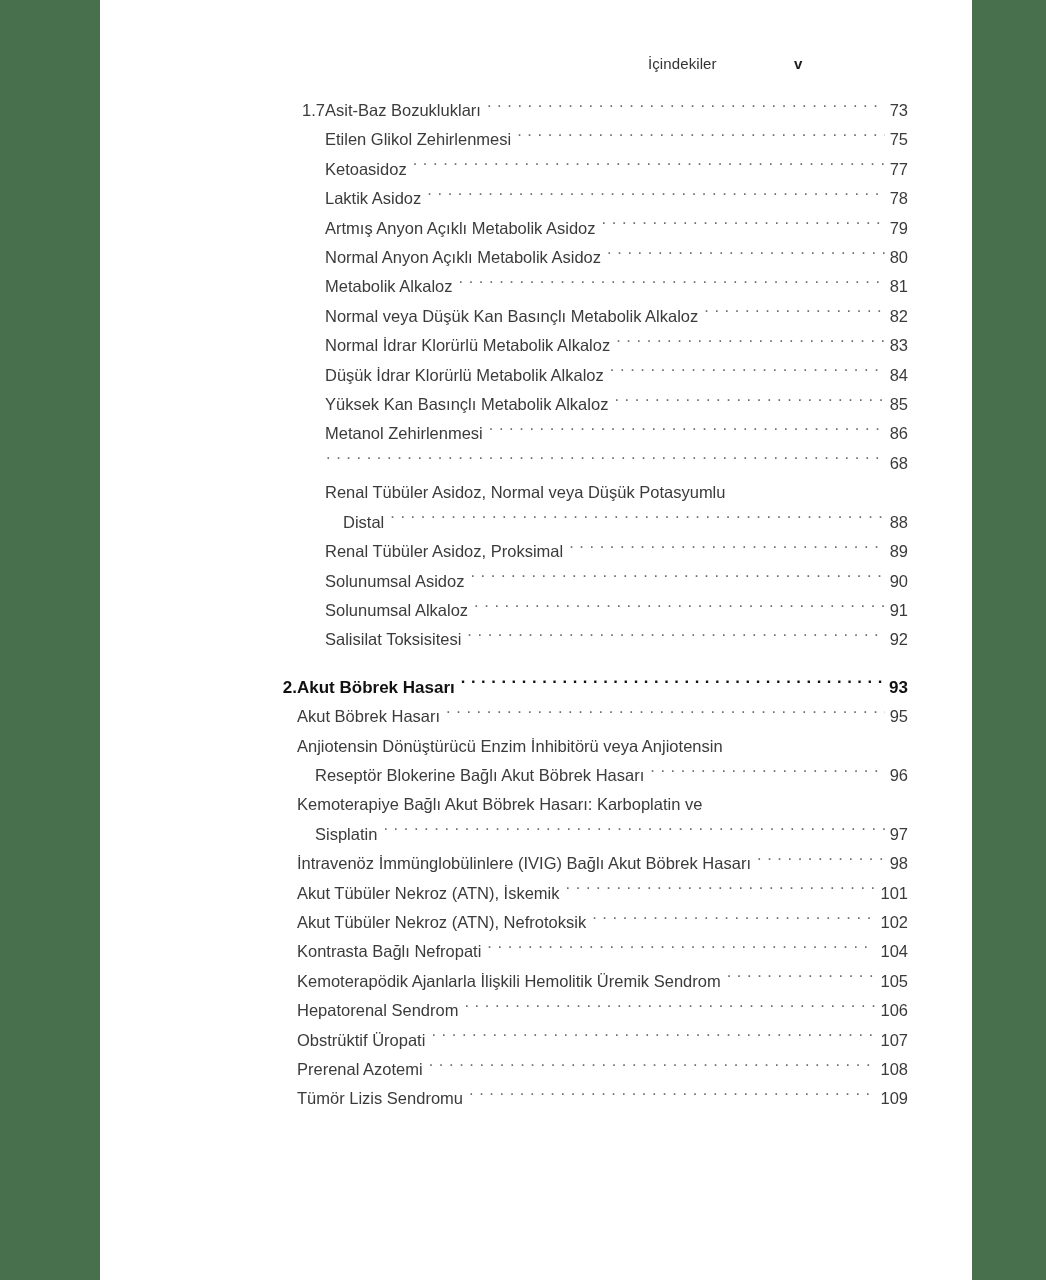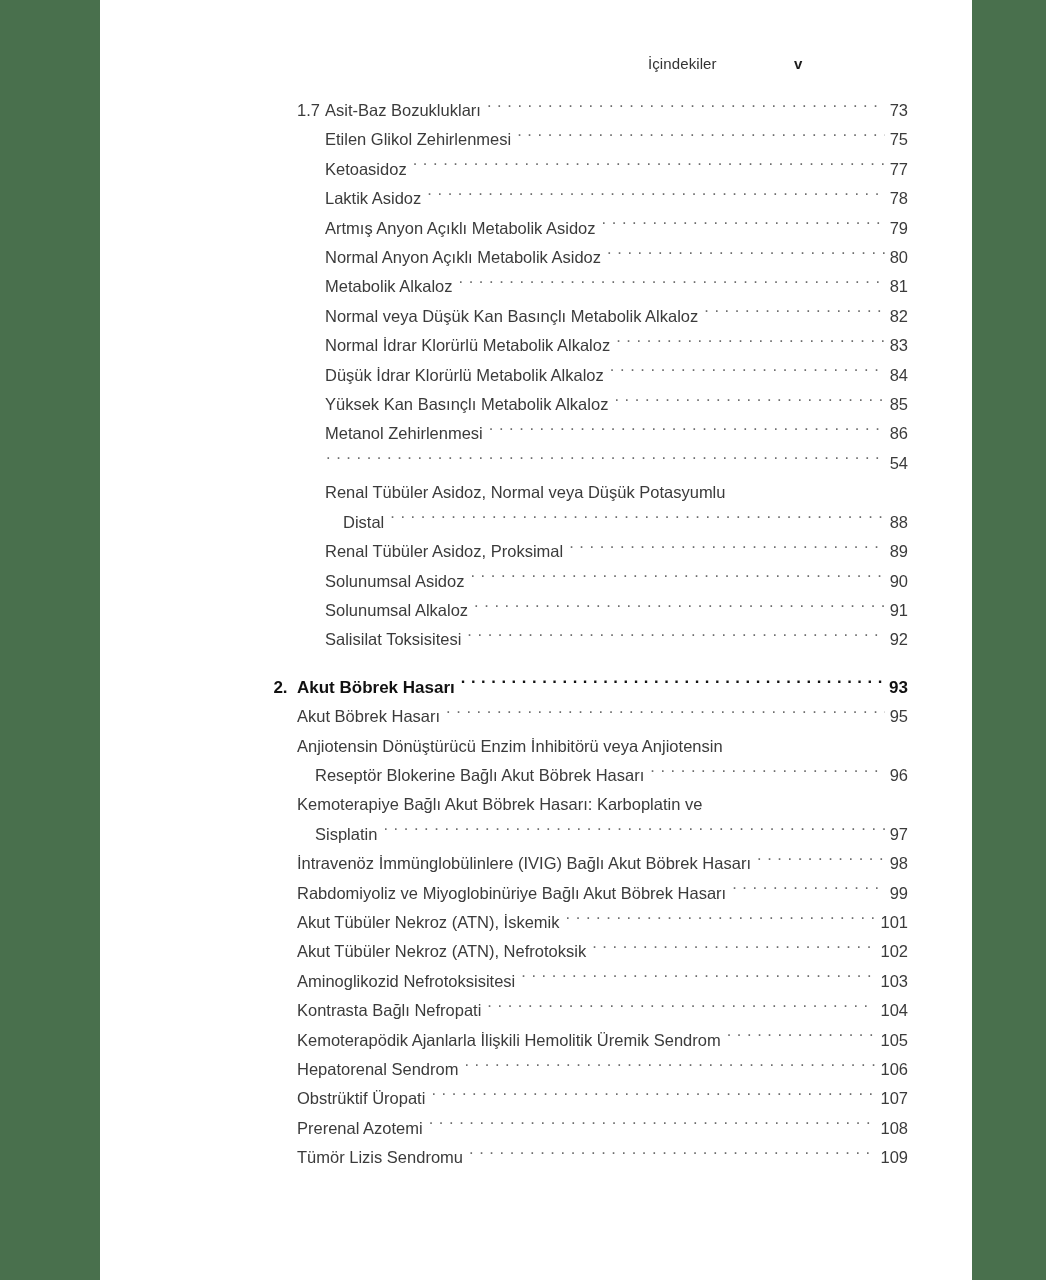--- a/index.html
+++ b/index.html
@@ -77,21 +77,21 @@
     padding-right: 38px;
     color: #3b3b3b;
     font-size: 16.5px;
     line-height: 29.4px;
     white-space: nowrap;
   }
 
   
   .entry .num {
     flex: 0 0 auto;
-    text-align: center;
+    text-align: right;
   }
 
   .entry .label {
     flex: 0 0 auto;
     padding-right: 5px;
   }
 
   .entry .leader {
     flex: 1 1 auto;
     overflow: hidden;
@@ -216,21 +216,21 @@
         <span class="leader"></span>
         <span class="pg">85</span>
       </div>
       <div class="entry lvl-sub">
         <span class="label">Metanol Zehirlenmesi</span>
         <span class="leader"></span>
         <span class="pg">86</span>
       </div>
       <div class="entry lvl-sub">
         <span class="leader"></span>
-        <span class="pg">54</span>
+        <span class="pg">68</span>
       </div>
       <div class="entry lvl-sub nowrap-cont">
         <span class="label">Renal Tübüler Asidoz, Normal veya Düşük Potasyumlu</span>
         <span class="leader"></span>
         <span class="pg"></span>
       </div>
       <div class="entry lvl-sub-c">
         <span class="label">Distal</span>
         <span class="leader"></span>
         <span class="pg">88</span>
@@ -285,40 +285,30 @@
         <span class="label">Sisplatin</span>
         <span class="leader"></span>
         <span class="pg">97</span>
       </div>
       <div class="entry lvl-chap-sub">
         <span class="label">İntravenöz İmmünglobülinlere (IVIG) Bağlı Akut Böbrek Hasarı</span>
         <span class="leader"></span>
         <span class="pg">98</span>
       </div>
       <div class="entry lvl-chap-sub">
-        <span class="label">Rabdomiyoliz ve Miyoglobinüriye Bağlı Akut Böbrek Hasarı</span>
-        <span class="leader"></span>
-        <span class="pg">99</span>
-      </div>
-      <div class="entry lvl-chap-sub">
         <span class="label">Akut Tübüler Nekroz (ATN), İskemik</span>
         <span class="leader"></span>
         <span class="pg">101</span>
       </div>
       <div class="entry lvl-chap-sub">
         <span class="label">Akut Tübüler Nekroz (ATN), Nefrotoksik</span>
         <span class="leader"></span>
         <span class="pg">102</span>
       </div>
       <div class="entry lvl-chap-sub">
-        <span class="label">Aminoglikozid Nefrotoksisitesi</span>
-        <span class="leader"></span>
-        <span class="pg">103</span>
-      </div>
-      <div class="entry lvl-chap-sub">
         <span class="label">Kontrasta Bağlı Nefropati</span>
         <span class="leader"></span>
         <span class="pg">104</span>
       </div>
       <div class="entry lvl-chap-sub">
         <span class="label">Kemoterapödik Ajanlarla İlişkili Hemolitik Üremik Sendrom</span>
         <span class="leader"></span>
         <span class="pg">105</span>
       </div>
       <div class="entry lvl-chap-sub">

